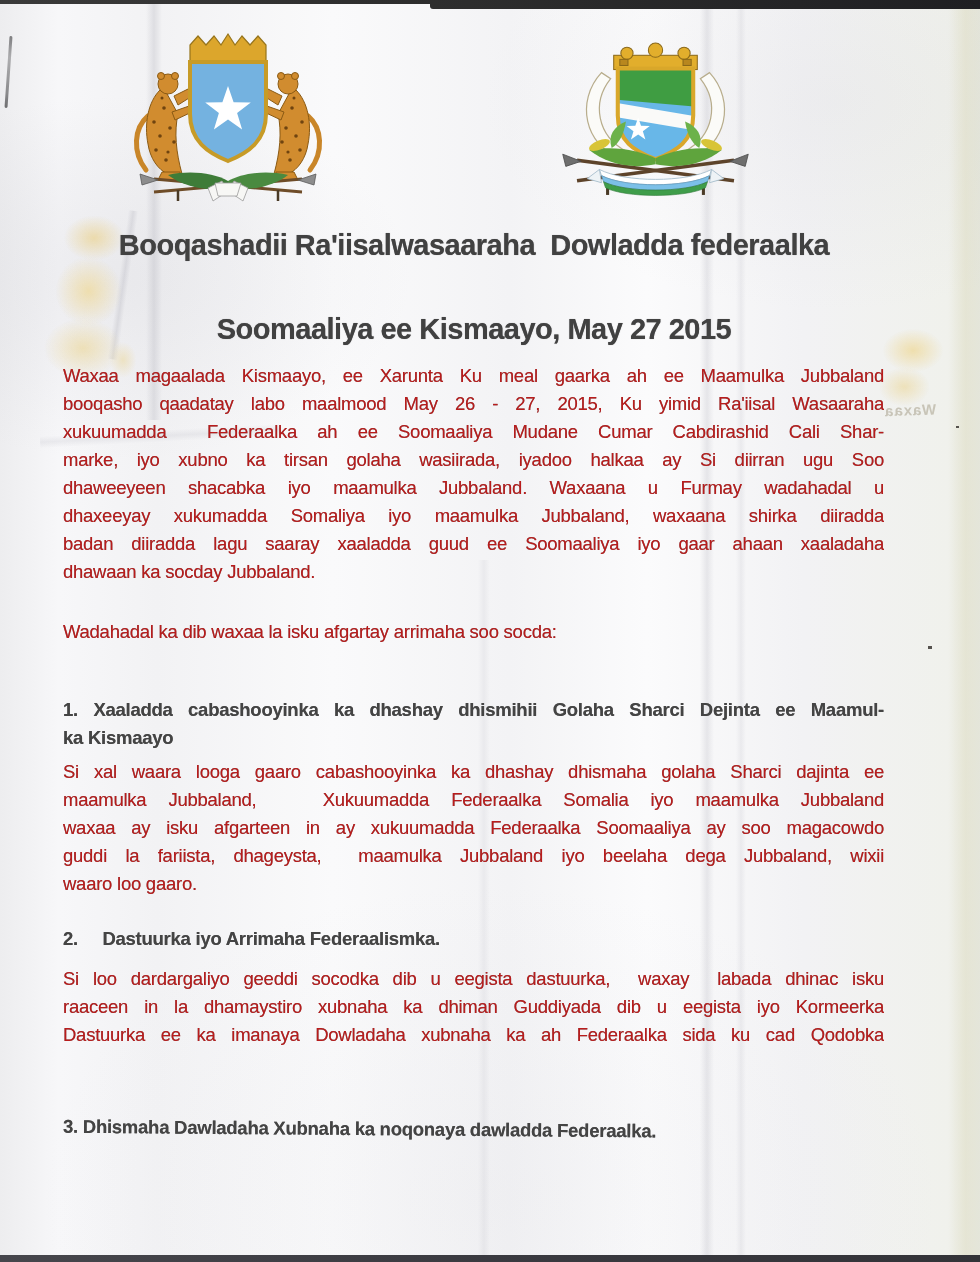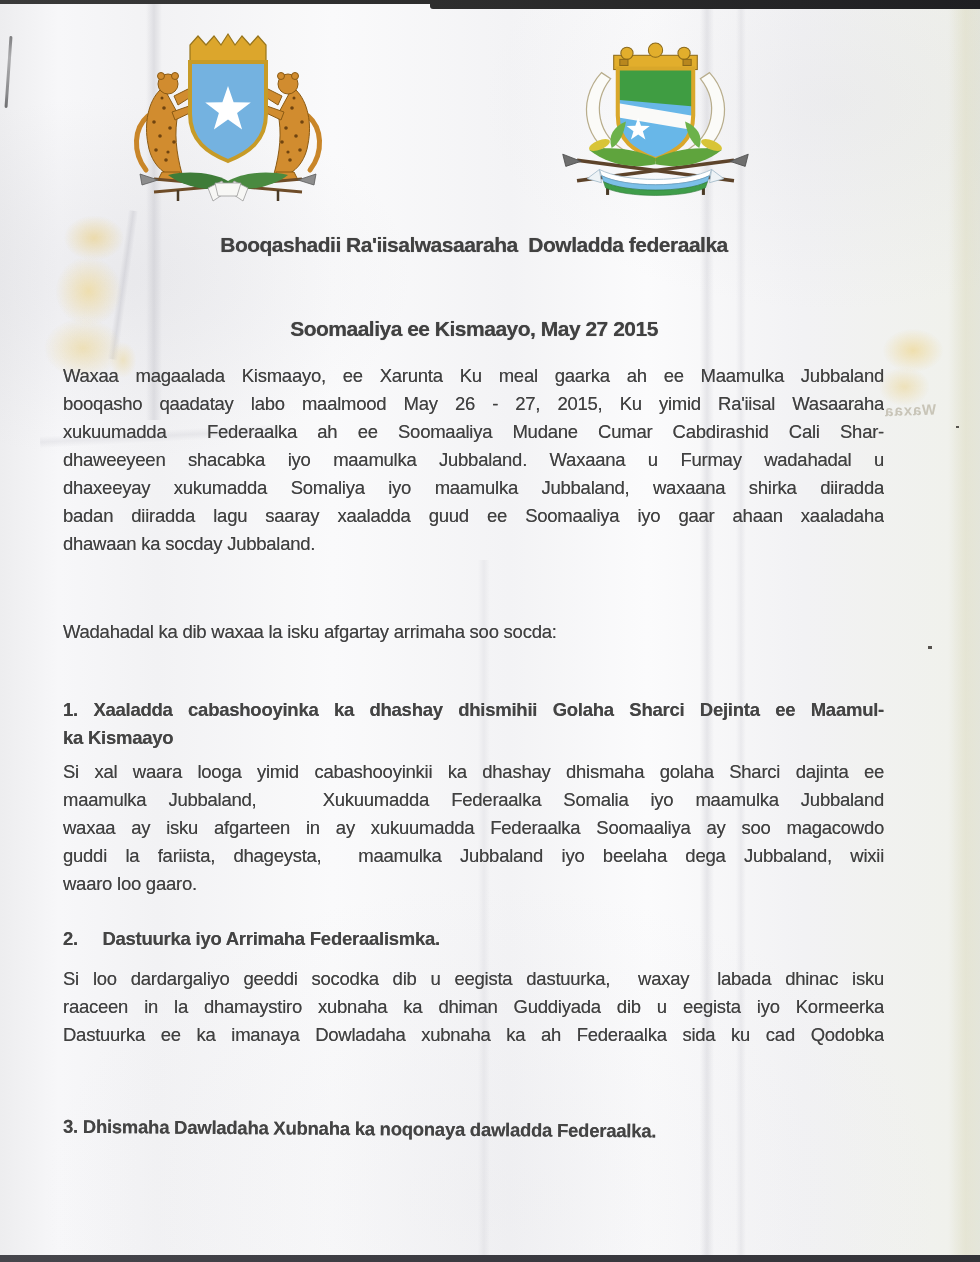--- a/index.html
+++ b/index.html
@@ -35,25 +35,25 @@
   .stain3{left:100px;top:330px;width:46px;height:60px;background:radial-gradient(ellipse 18px 24px at 50% 50%, rgba(236,218,164,0.6), transparent 75%);}
   .speck{position:absolute;background:#55524e;}
   .sp1{left:928px;top:646px;width:4px;height:3px;}
   .sp2{left:956px;top:426px;width:3px;height:2px;}
   .bleed{position:absolute;left:846px;top:402px;width:90px;color:rgba(150,142,118,0.45);
     font-size:15px;font-weight:bold;transform:scaleX(-1) rotate(2deg);letter-spacing:1px;}
   .emblem{position:absolute;}
   .emblem-left{left:118px;top:32px;width:220px;height:170px;}
   .emblem-right{left:548px;top:40px;width:215px;height:158px;}
   .title{position:absolute;left:58px;top:224px;width:832px;text-align:center;
-    font-weight:bold;font-size:21px;line-height:42px;letter-spacing:-0.5px;color:#414141;
+    font-weight:bold;font-size:29px;line-height:42px;letter-spacing:-0.5px;color:#414141;
     text-shadow:0 0 0.7px rgba(65,65,65,0.75);white-space:pre-wrap;}
   .textline{white-space:pre-wrap;overflow:hidden;}
   .block{position:absolute;left:63px;width:821px;font-size:18.5px;line-height:28px;
-    letter-spacing:-0.25px;color:#404040;text-shadow:0 0 0.6px rgba(75,75,75,0.7);}
+    letter-spacing:-0.25px;color:#b91c1c;text-shadow:0 0 0.6px rgba(75,75,75,0.7);}
   .jl{text-align:justify;text-align-last:justify;-moz-text-align-last:justify;}
   .ll{text-align:left;}
   .bold{font-weight:bold;color:#444;}
   .p1{top:362px;}
   .intro{top:618px;}
   .h1b{top:696px;}
   .p2{top:758px;}
   .h2b{top:925px;}
   .p3{top:965px;}
   .h3b{top:1116px;transform:rotate(0.45deg);}
@@ -201,37 +201,38 @@
 </svg>
 </div>
 
 <div class="title"><span>Booqashadii Ra'iisalwasaaraha  Dowladda federaalka</span><br>
 <span>Soomaaliya ee Kismaayo, May 27 2015</span></div>
 
 <div class="block p1">
   <div class="textline jl">Waxaa magaalada Kismaayo, ee Xarunta Ku meal gaarka ah ee Maamulka Jubbaland</div>
   <div class="textline jl">booqasho qaadatay labo maalmood May 26 - 27, 2015, Ku yimid Ra'iisal Wasaaraha</div>
   <div class="textline jl">xukuumadda  Federaalka ah ee Soomaaliya Mudane Cumar Cabdirashid Cali Shar-</div>
+  <div class="textline jl">marke, iyo xubno ka tirsan golaha wasiirada, iyadoo halkaa ay Si diirran ugu Soo</div>
   <div class="textline jl">dhaweeyeen shacabka iyo maamulka Jubbaland. Waxaana u Furmay wadahadal u</div>
   <div class="textline jl">dhaxeeyay xukumadda Somaliya iyo maamulka Jubbaland, waxaana shirka diiradda</div>
   <div class="textline jl">badan diiradda lagu saaray xaaladda guud ee Soomaaliya iyo gaar ahaan xaaladaha</div>
   <div class="textline ll">dhawaan ka socday Jubbaland.</div>
 </div>
 
 <div class="block intro">
   <div class="textline ll">Wadahadal ka dib waxaa la isku afgartay arrimaha soo socda:</div>
 </div>
 
 <div class="block h1b bold">
   <div class="textline jl">1. Xaaladda cabashooyinka ka dhashay dhismihii Golaha Sharci Dejinta ee Maamul-</div>
   <div class="textline ll">ka Kismaayo</div>
 </div>
 
 <div class="block p2">
-  <div class="textline jl">Si xal waara looga yimid cabashooyinkii ka dhashay dhismaha golaha Sharci dajinta ee</div>
+  <div class="textline jl">Si xal waara looga gaaro cabashooyinka ka dhashay dhismaha golaha Sharci dajinta ee</div>
   <div class="textline jl">maamulka Jubbaland,   Xukuumadda Federaalka Somalia iyo maamulka Jubbaland</div>
   <div class="textline jl">waxaa ay isku afgarteen in ay xukuumadda Federaalka Soomaaliya ay soo magacowdo</div>
   <div class="textline jl">guddi la fariista, dhageysta,  maamulka Jubbaland iyo beelaha dega Jubbaland, wixii</div>
   <div class="textline ll">waaro loo gaaro.</div>
 </div>
 
 <div class="block h2b bold">
   <div class="textline ll">2.     Dastuurka iyo Arrimaha Federaalismka.</div>
 </div>
 

